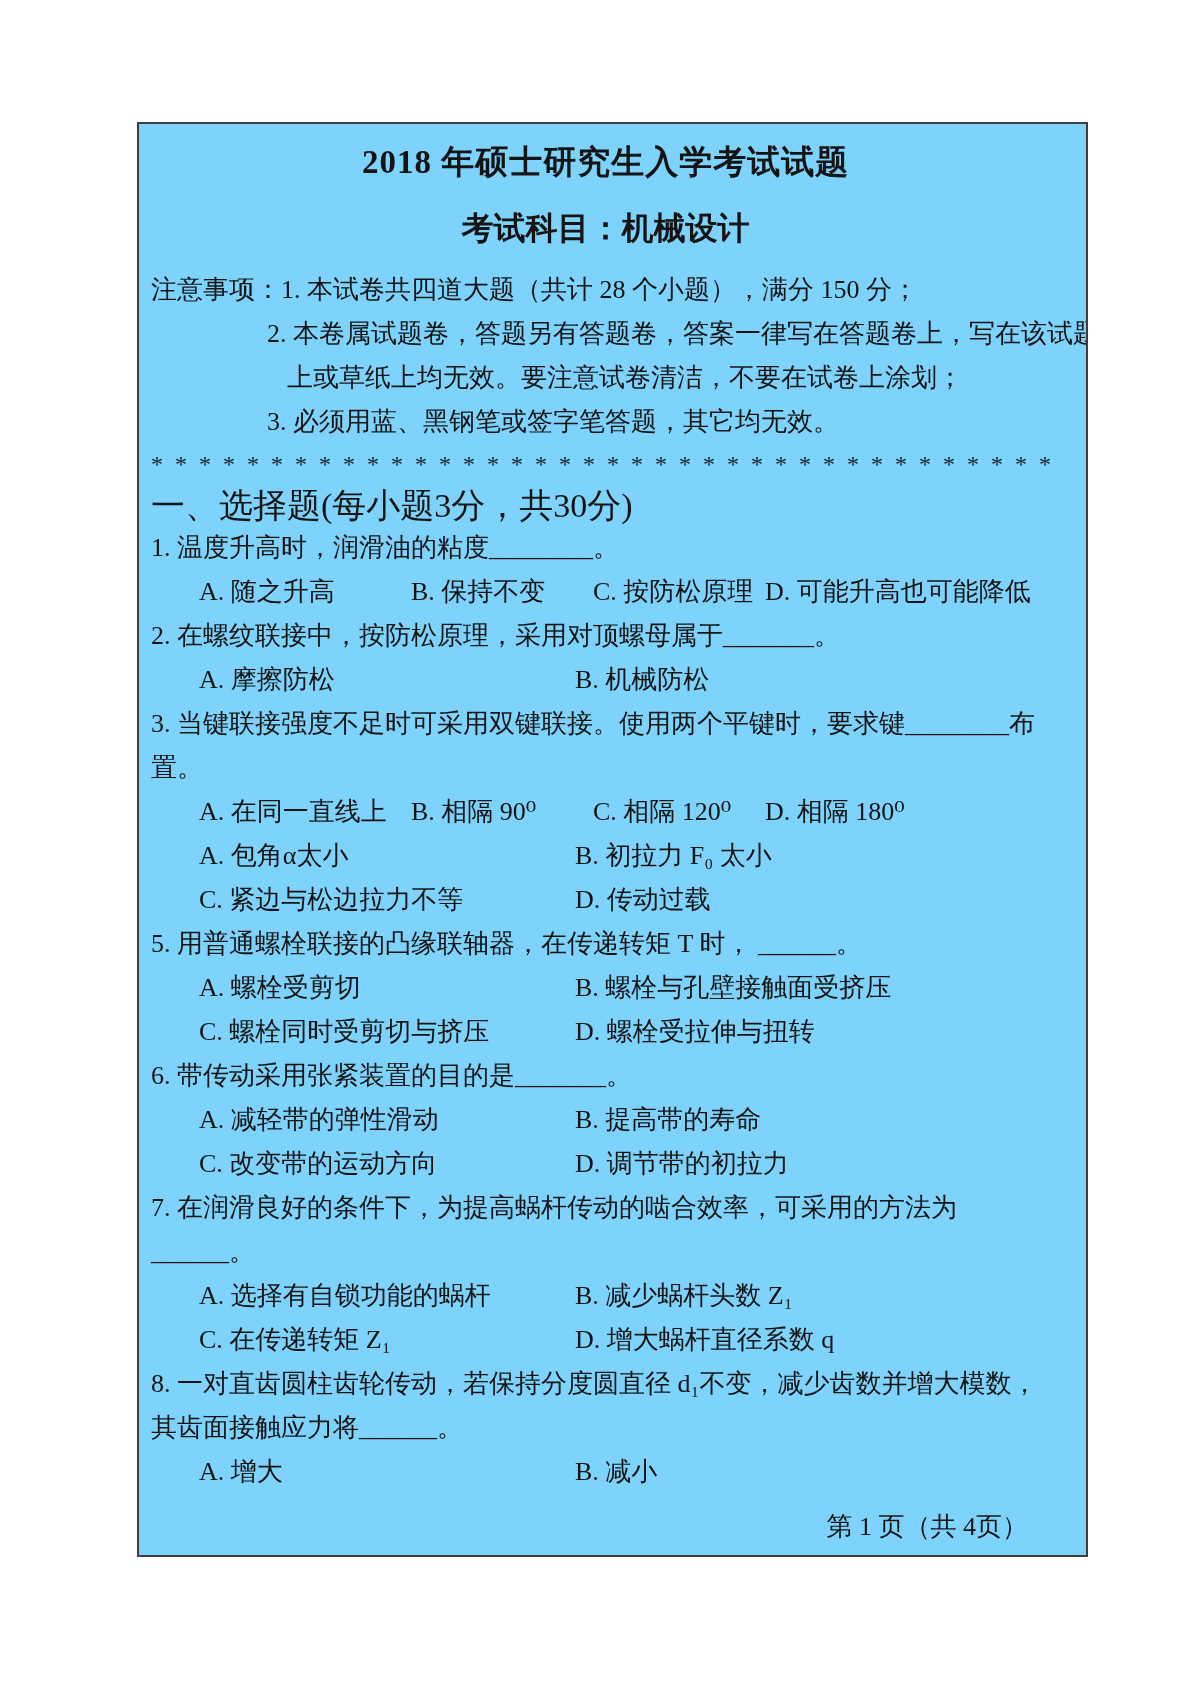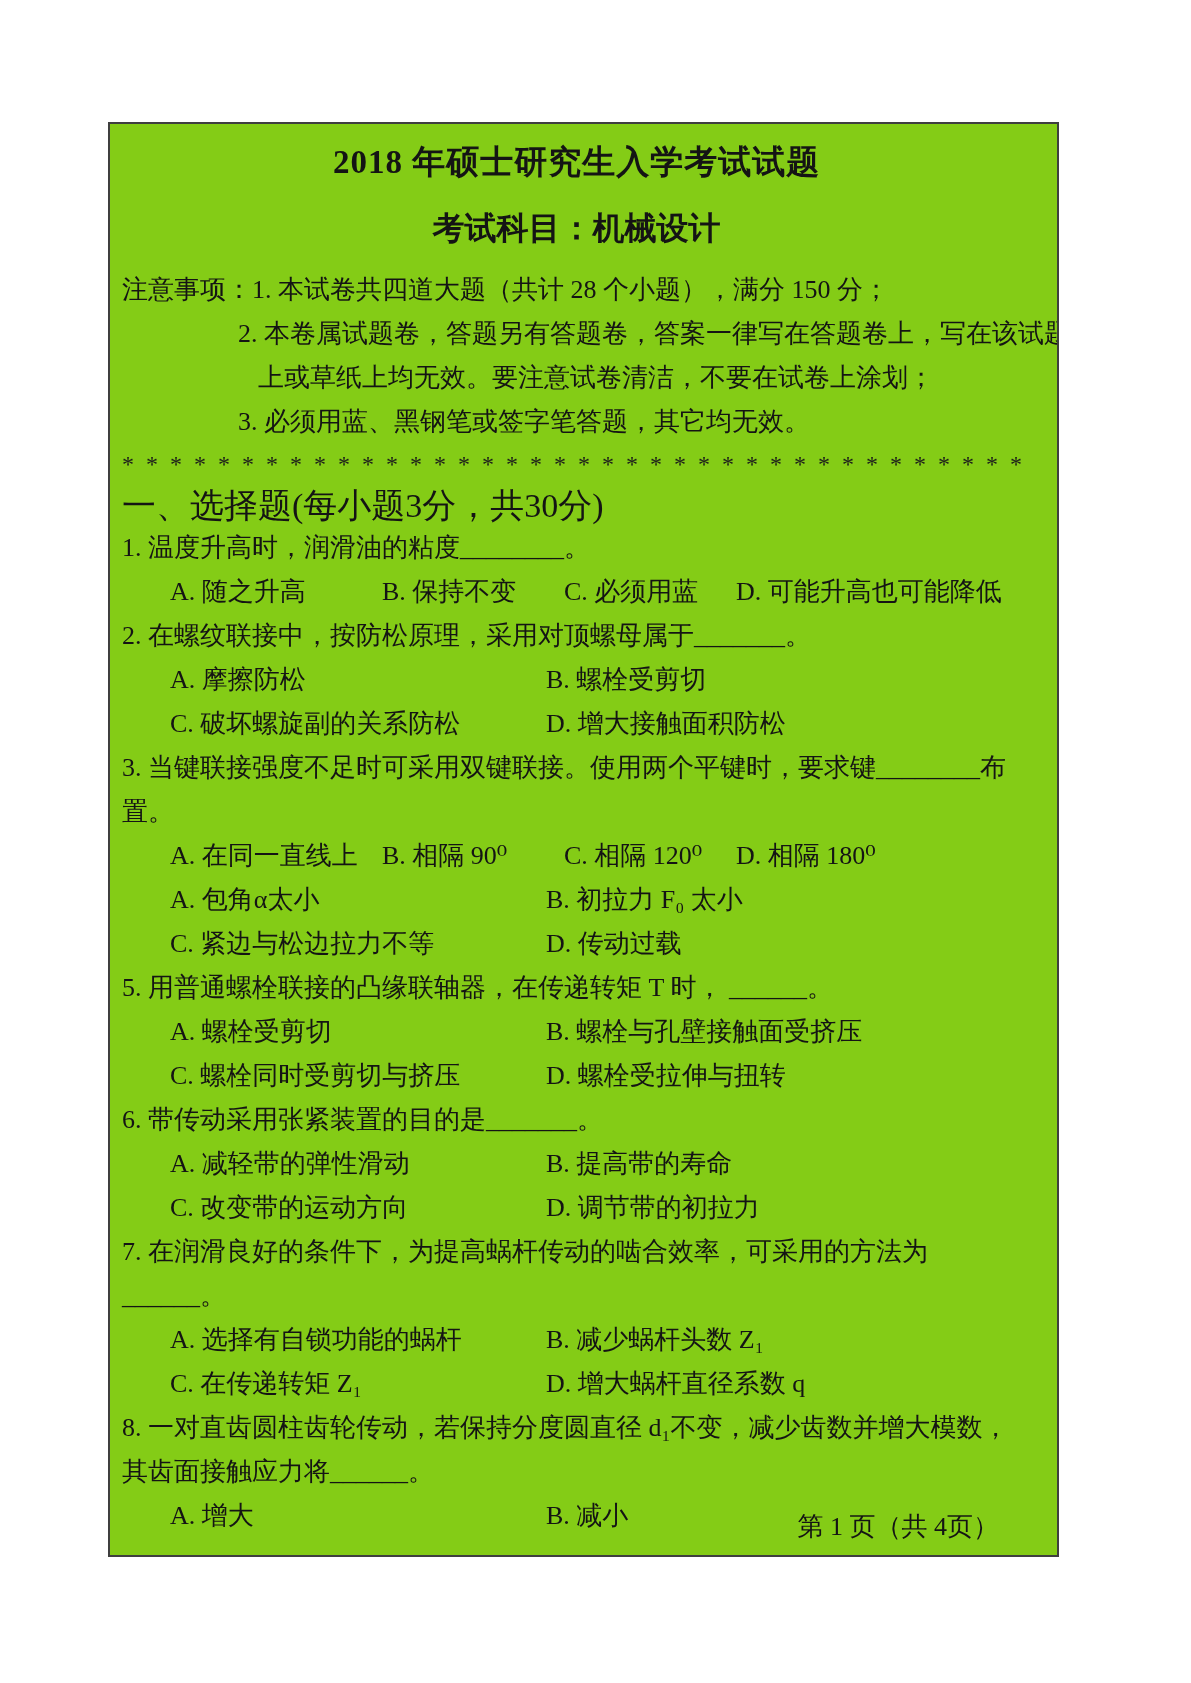--- a/index.html
+++ b/index.html
@@ -5,26 +5,26 @@
   html, body { margin: 0; padding: 0; }
   body {
     width: 1191px; height: 1683px;
     background: #ffffff;
     font-family: "Liberation Serif", "DejaVu Serif", serif;
     color: #141414;
     position: relative;
   }
   .sheet {
     position: absolute;
-    left: 108px; top: 122px;
+    left: 137px; top: 122px;
     width: 951px; height: 1435px;
     border: 2px solid #3f3f3f;
     box-sizing: border-box;
     padding: 10px 26px 0 12px;
-    background: #84cc16;
+    background: #7dd3fc;
     overflow: hidden;
   }
   .title {
     font-size: 33px; font-weight: bold;
     text-align: center;
     margin: 6px 0 0 0;
     line-height: 44px;
     letter-spacing: 1px;
   }
   .subtitle {
@@ -78,34 +78,30 @@
 
   <div class="section-heading">一、选择题(每小题3分，共30分)</div>
 
   <div class="questions">
 
     <div class="question">
       <div class="stem">1. 温度升高时，润滑油的粘度________。</div>
       <div class="opt-row row4">
         <span class="opt">A. 随之升高</span>
         <span class="opt">B. 保持不变</span>
-        <span class="opt">C. 必须用蓝</span>
+        <span class="opt">C. 按防松原理</span>
         <span class="opt">D. 可能升高也可能降低</span>
       </div>
     </div>
 
     <div class="question">
       <div class="stem">2. 在螺纹联接中，按防松原理，采用对顶螺母属于_______。</div>
       <div class="opt-row row2">
         <span class="opt">A. 摩擦防松</span>
-        <span class="opt">B. 螺栓受剪切</span>
-      </div>
-      <div class="opt-row row2">
-        <span class="opt">C. 破坏螺旋副的关系防松</span>
-        <span class="opt">D. 增大接触面积防松</span>
+        <span class="opt">B. 机械防松</span>
       </div>
     </div>
 
     <div class="question">
       <div class="stem">3. 当键联接强度不足时可采用双键联接。使用两个平键时，要求键________布置。</div>
       <div class="opt-row row4">
         <span class="opt">A. 在同一直线上</span>
         <span class="opt">B. 相隔 90⁰</span>
         <span class="opt">C. 相隔 120⁰</span>
         <span class="opt">D. 相隔 180⁰</span>

